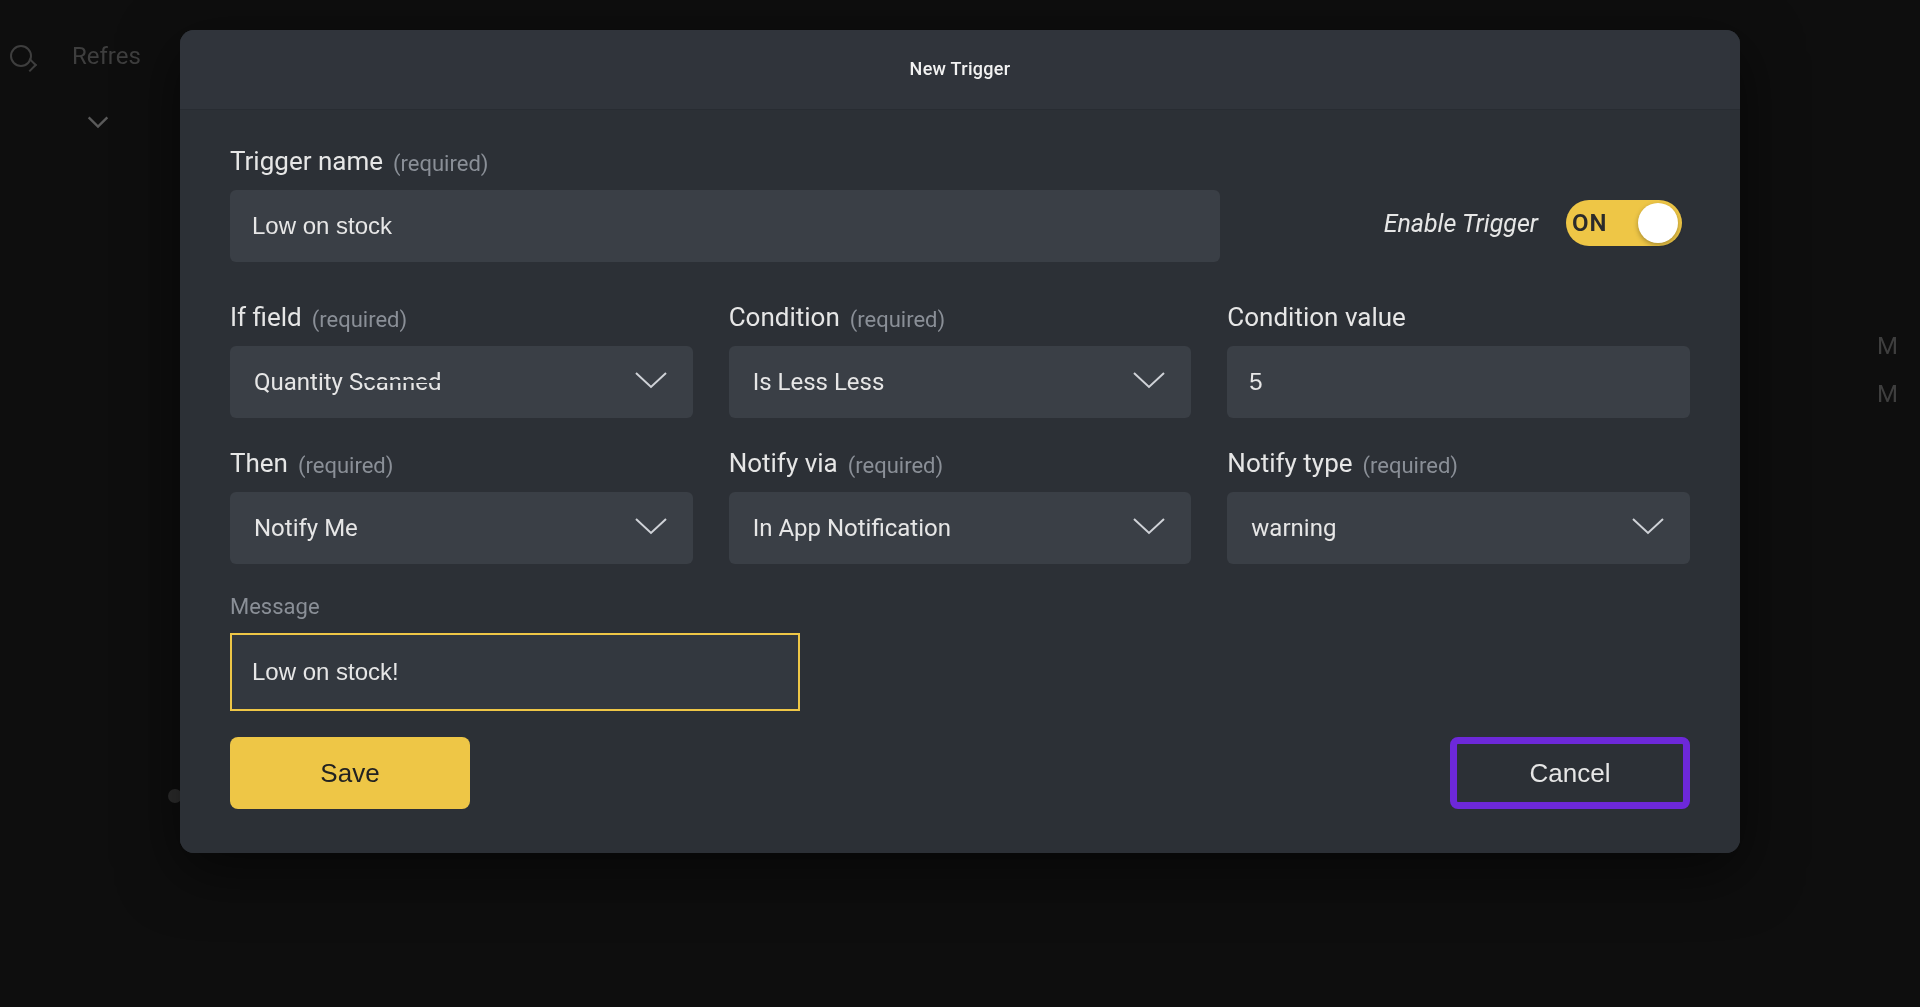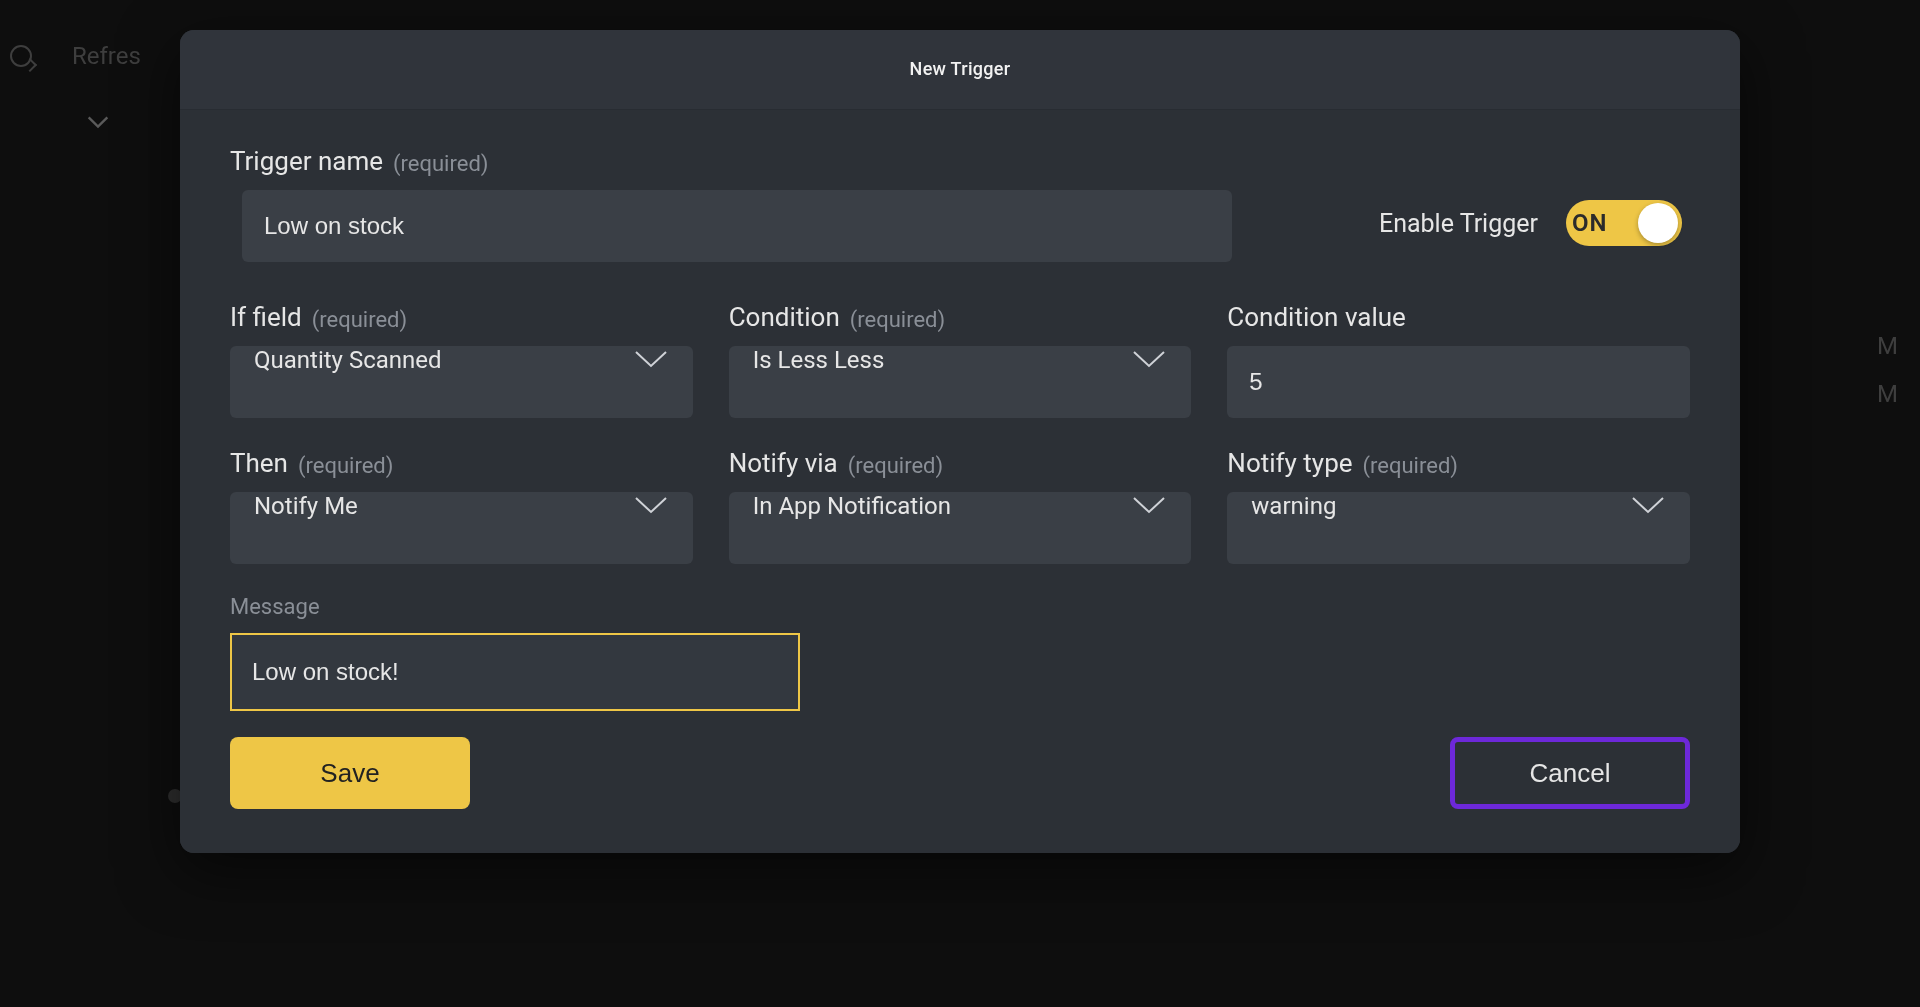--- a/index.html
+++ b/index.html
@@ -143,32 +143,32 @@
   .text-input {
     width: 990px;
     height: 72px;
     background: #3a3f46;
     border: none;
     border-radius: 6px;
     padding: 0 22px;
     font-size: 24px;
     color: #e6e6e6;
     outline: none;
-    margin-left: 12px;
   }
   .toggle-col {
     display: flex;
     align-items: center;
     gap: 28px;
     margin-bottom: 16px;
     margin-left: auto;
     padding-right: 8px;
   }
   .toggle-label {
     font-size: 25px;
+    font-style: italic;
     color: #e6e6e6;
   }
   .toggle {
     width: 116px;
     height: 46px;
     background: #eec646;
     border-radius: 34px;
     position: relative;
     display: flex;
     align-items: center;
@@ -197,20 +197,21 @@
     display: grid;
     grid-template-columns: 1fr 1fr 1fr;
     gap: 36px;
     margin-bottom: 30px;
   }
   .select-box {
     height: 72px;
     background: #3a3f46;
     border-radius: 6px;
     display: flex;
+    align-items: center;
     justify-content: space-between;
     padding: 0 24px;
     cursor: pointer;
     margin-top: 8px;
   }
   .select-text {
     font-size: 24px;
     color: #e6e6e6;
     white-space: nowrap;
     overflow: hidden;
@@ -264,21 +265,21 @@
     border-radius: 8px;
     font-size: 26px;
     color: #222;
     font-weight: 500;
     cursor: pointer;
   }
   .btn-cancel {
     width: 240px;
     height: 72px;
     background: transparent;
-    border: 5px solid #6d28d9;
+    border: 7px solid #6d28d9;
     border-radius: 8px;
     font-size: 26px;
     color: #e6e6e6;
     cursor: pointer;
   }
 
   .scanned-strike {
     position: relative;
   }
   .scanned-strike::after {

